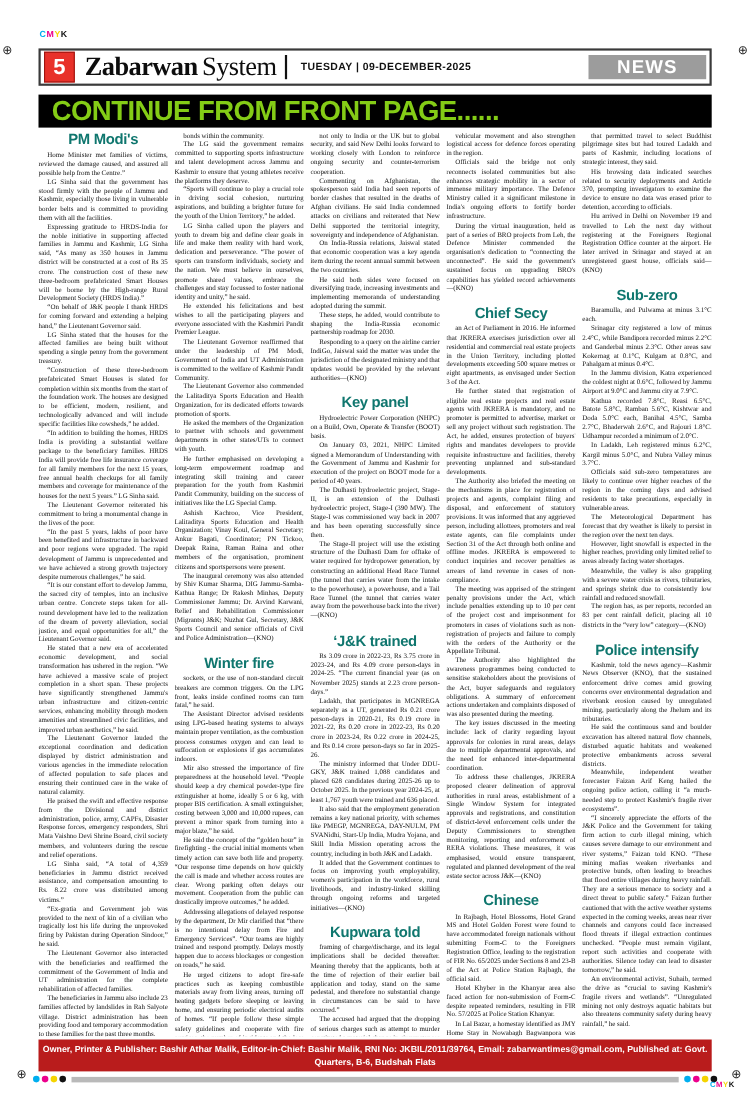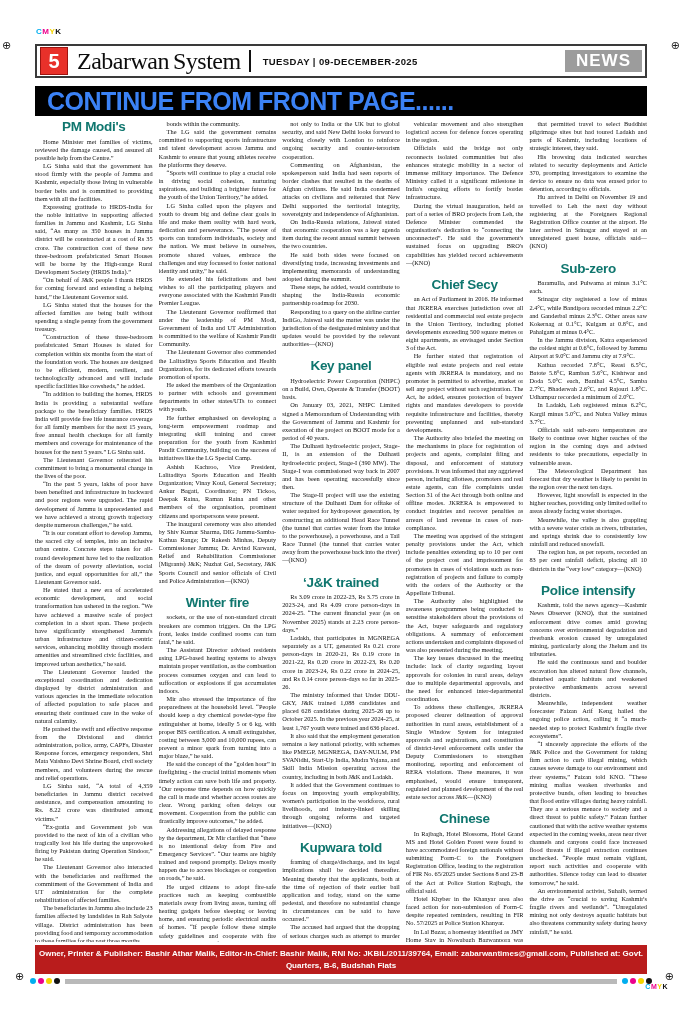--- a/index.html
+++ b/index.html
@@ -11,27 +11,27 @@
   .reg.tr{right:0px;top:40px;}
   .reg.bl{left:15px;top:971px;}
   .reg.br{right:6px;top:971px;}
   .cmyk{position:absolute;font-family:Liberation Sans, sans-serif;font-weight:bold;letter-spacing:.5px;}
   .cmyk.top{left:36px;top:27px;font-size:8px;}
   .cmyk.bottom{right:12px;top:983px;font-size:7px;}
   
   .masthead{position:absolute;left:35px;right:33px;top:44px;height:34px;border:2px solid #3a3a3a;background:#fff;display:flex;align-items:center;padding:2px 3px;box-sizing:border-box;}
   .edition-box{width:26px;height:26px;background:#e8312a;border:1px solid #9e1410;color:#fff;display:flex;align-items:center;justify-content:center;font:bold 20px "Liberation Sans",sans-serif;}
   .paper-title{margin-left:9px;font-family:"Liberation Serif",serif;font-size:24px;color:#0d0d0d;white-space:nowrap;line-height:1;}
-  .paper-title .tb{font-weight:normal;letter-spacing:-.5px;text-align:center;}
+  .paper-title .tb{font-weight:bold;letter-spacing:-.5px;text-align:center;}
   .paper-title .tl2{font-weight:normal;margin-left:4px;letter-spacing:-.5px;}
   .mast-sep{width:2px;height:22px;background:#111;margin:0 12px 0 8px;}
   .issue-date{font:bold 9.5px "Liberation Sans",sans-serif;letter-spacing:.4px;color:#111;white-space:nowrap;}
-  .news-box{margin-left:auto;background:#9c9c9c;color:#fff;font:bold 17px "Liberation Sans",sans-serif;letter-spacing:1px;padding:1px 11px;}
+  .news-box{margin-left:auto;background:#9c9c9c;color:#fff;font:bold 17px "Liberation Sans",sans-serif;letter-spacing:1px;padding:1px 26px;}
   
-  .banner{position:absolute;left:35px;right:33px;top:86px;height:30px;background:#000;color:#3b82f6;font:bold 25px "Liberation Sans",sans-serif;letter-spacing:-.5px;line-height:30px;padding-left:12px;box-sizing:border-box;white-space:nowrap;overflow:hidden;}
+  .banner{position:absolute;left:35px;right:33px;top:86px;height:30px;background:#000;color:#84cc16;font:bold 25px "Liberation Sans",sans-serif;letter-spacing:-.5px;line-height:30px;padding-left:12px;box-sizing:border-box;white-space:nowrap;overflow:hidden;}
   
   .columns{position:absolute;left:35px;right:33px;top:120px;height:822px;display:flex;gap:6px;overflow:hidden;}
   .col{flex:1 1 0;overflow:hidden;}
   .headline{font:bold 13.5px "Liberation Sans",sans-serif;text-align:center;margin:11px 0 3px;line-height:1.08;color:#0f766e;letter-spacing:-.3px;}
   .col .headline:first-child{margin-top:0;}
   .para{margin:0;font-size:6.35px;line-height:8.15px;text-align:justify;text-indent:8px;color:#111;word-spacing:-0.2px;}
   
   .footer{position:absolute;left:35px;right:33px;top:945px;height:29px;background:#b91c1c;color:#fff;text-align:center;font:bold 8px "Liberation Sans",sans-serif;line-height:11.5px;padding-top:3px;box-sizing:border-box;}
   
   .marks-row{position:absolute;left:30px;right:28px;top:977px;height:8px;display:flex;align-items:center;gap:2px;}

